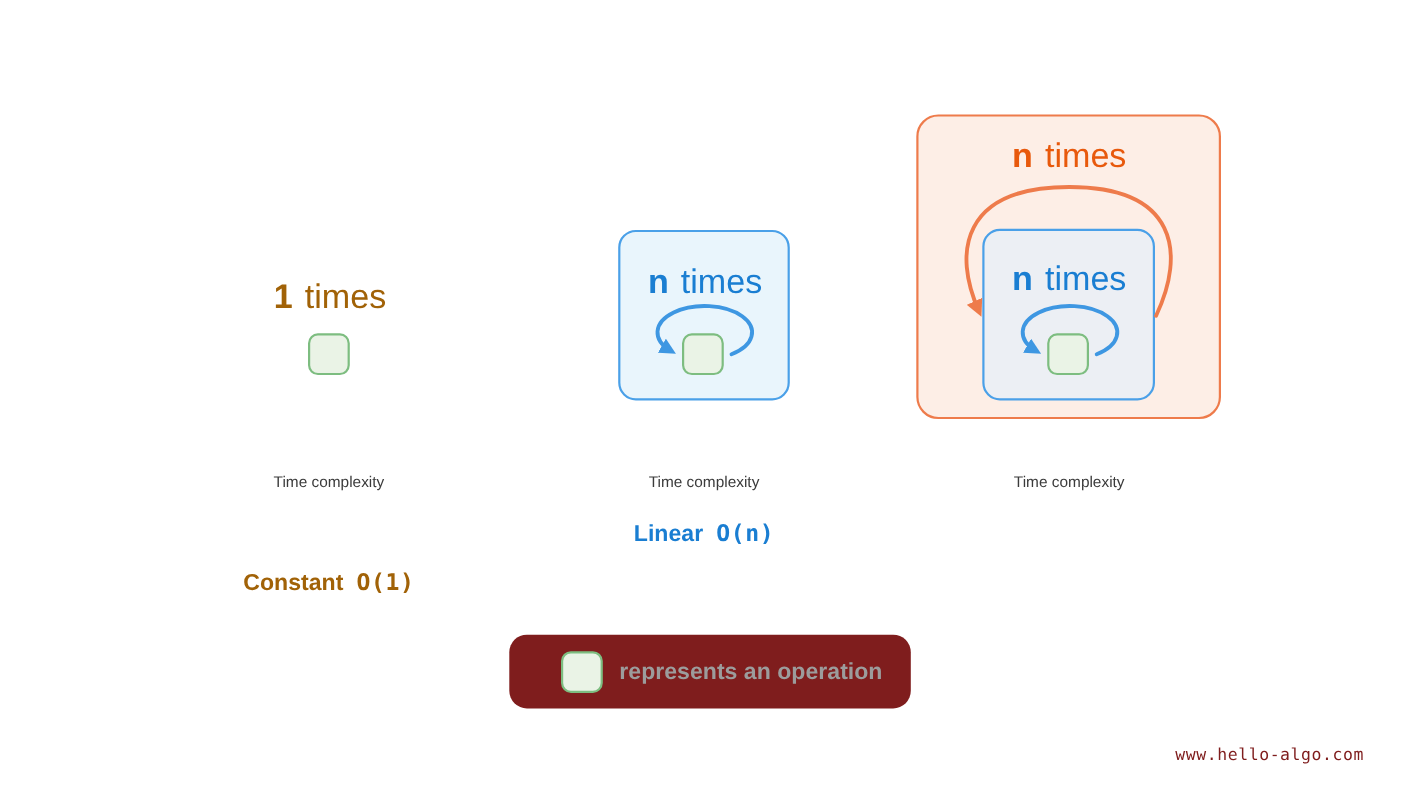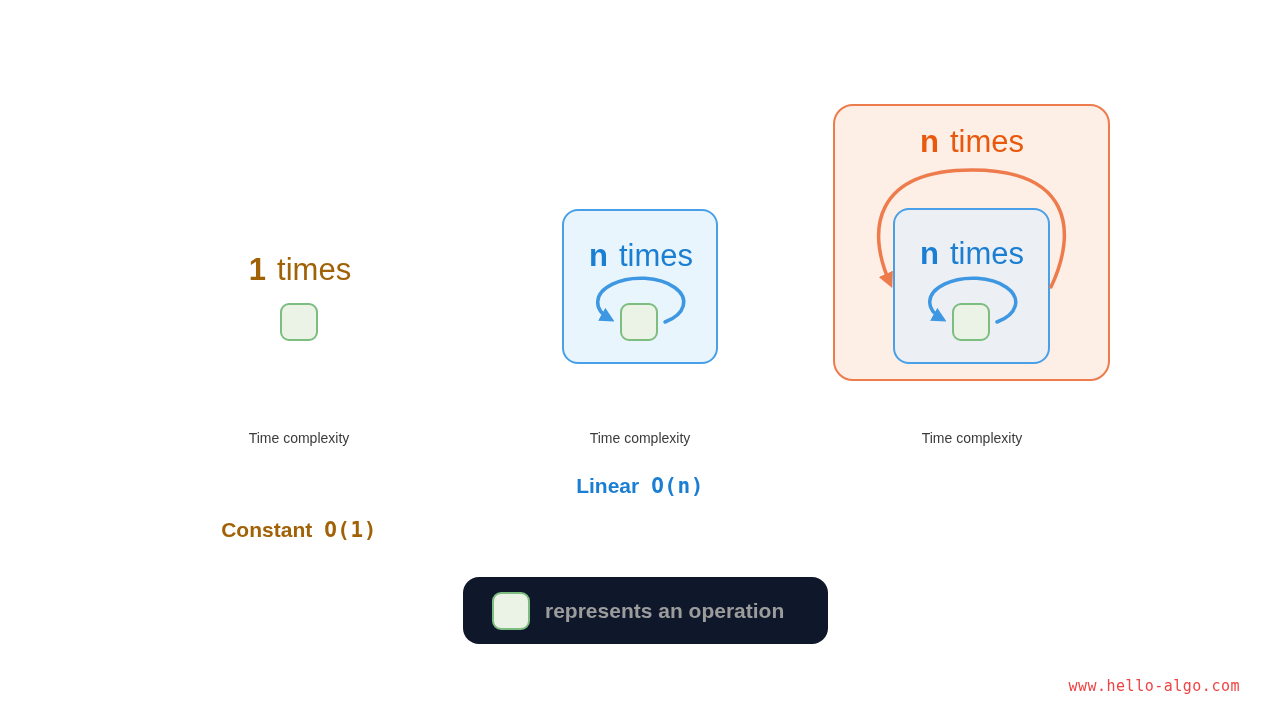--- a/index.html
+++ b/index.html
@@ -27,28 +27,28 @@
   .orange-text{color:#e8590c;}
   .caption{
     position:absolute;width:320px;text-align:center;z-index:3;white-space:nowrap;
   }
   .caption-title{font-size:14px;font-weight:400;color:#3b3b3b;}
   .caption-complexity{font-size:21px;font-weight:700;}
   .o-notation{font-family:"DejaVu Sans Mono",monospace;margin-left:12px;letter-spacing:0.5px;}
   .o-notation sup{font-size:14px;position:relative;top:-1px;}
   .legend{
     position:absolute;left:463px;top:577px;width:365px;height:67px;box-sizing:border-box;
-    background:#0f172a;border-radius:16px;display:flex;align-items:center;
-    padding-left:29px;z-index:3;
+    background:#7f1d1d;border-radius:16px;display:flex;align-items:center;
+    padding-left:47px;z-index:3;
   }
   .legend .op-square{position:static;flex:0 0 auto;}
   .legend-text{font-size:21px;font-weight:700;color:#9c9c9c;margin-left:15px;}
   .watermark{
     position:absolute;right:40px;top:677px;z-index:3;
-    font-family:"DejaVu Sans Mono",monospace;font-size:15px;color:#ef4444;letter-spacing:0.5px;
+    font-family:"DejaVu Sans Mono",monospace;font-size:15px;color:#7f1d1d;letter-spacing:0.5px;
   }
 </style>
 </head>
 <body>
 
 <div class="canvas">
 
   <div class="box blue-box" style="left:562px;top:209px;width:156px;height:155px;"></div>
   <div class="box orange-box" style="left:833px;top:104px;width:277px;height:277px;"></div>
   <div class="box blue-box inner" style="left:893px;top:208px;width:157px;height:156px;"></div>

